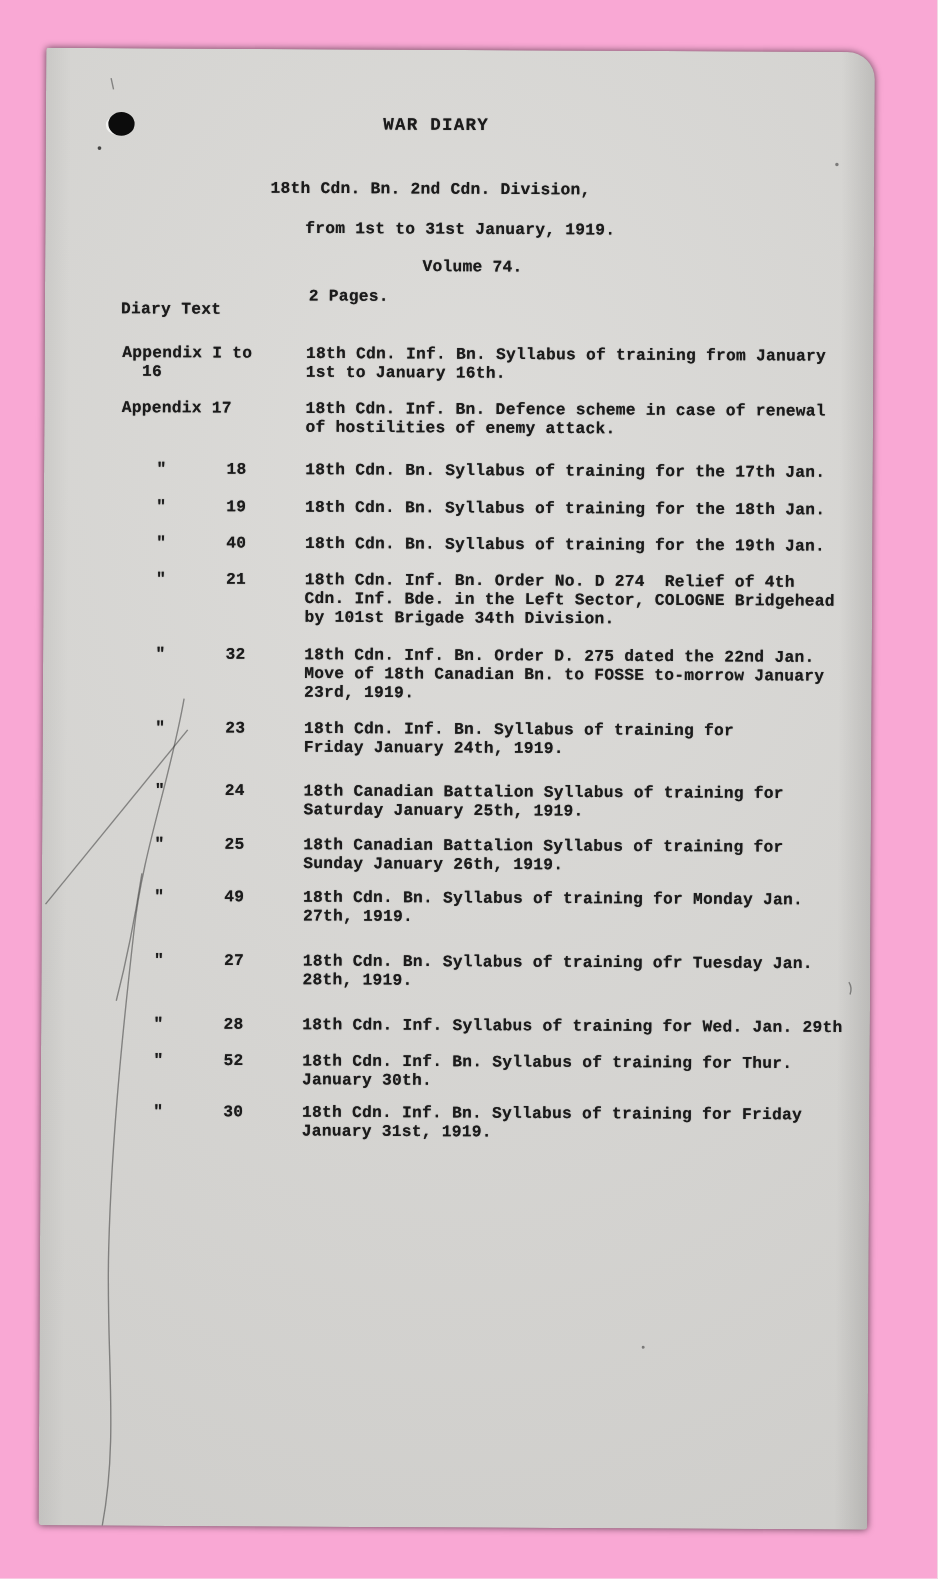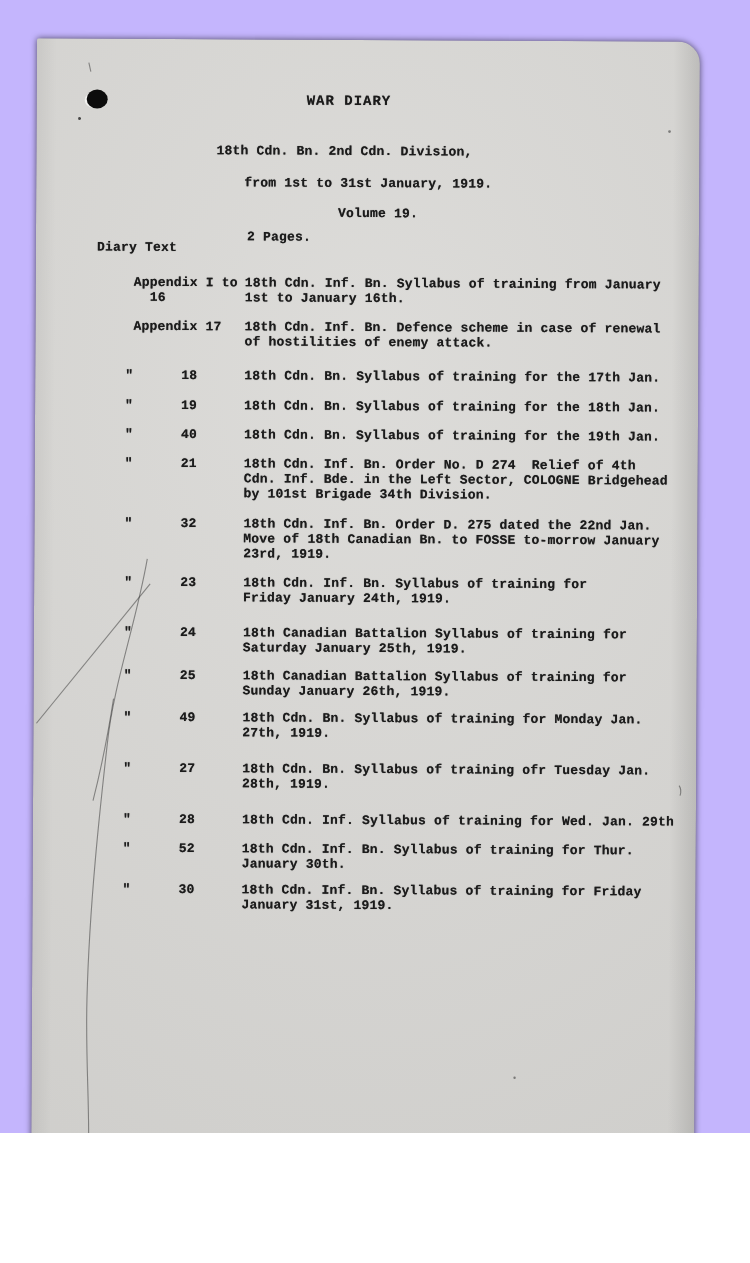--- a/index.html
+++ b/index.html
@@ -1,19 +1,19 @@
 <!DOCTYPE html>
 <html><head>
 <meta charset="utf-8">
 <style>
   html,body{margin:0;padding:0;}
   .screen{
     position:relative;
-    width:750px;height:1133px;
-    background:#c4b5fd;
+    width:750px;height:1263px;
+    background:#f9a8d4;
     overflow:hidden;
     font-family:"Liberation Mono","DejaVu Sans Mono",monospace;
     text-decoration:underline;
   }
   .paper{
     position:absolute;
     left:37px;top:40px;
     width:663px;height:1182px;
     background-color:#d8d7d4;
     background-image:
@@ -30,21 +30,21 @@
     font-weight:bold;
     font-size:13px;
     line-height:15px;
     white-space:pre-wrap;
     text-shadow:0 0 0.7px rgba(25,25,25,0.75);
     letter-spacing:0.2px;
   }
   .title{font-size:14px;letter-spacing:1px;}
   .idx-row{position:absolute;left:0;width:100%;height:0;}
   .idx-row .ink{top:0;}
-  .cell-label{left:62px;width:130px;margin-left:36px;}
+  .cell-label{left:62px;width:130px;}
   .cell-marker{left:90px;}
   .cell-number{left:133px;margin-left:13px;}
   .cell-desc{left:209px;width:450px;}
   .punch-hole{
     position:absolute;
     left:50px;top:51px;
     width:21px;height:19px;
     background:#0c0c0c;
     border-radius:50%;
     box-shadow:-4px 1px 0 -2px rgba(245,245,243,0.9);
@@ -73,21 +73,21 @@
         <circle cx="633" cy="90" r="1.4" fill-opacity="0.5"></circle>
       </g>
     </svg>
 
     <div class="ink title" style="left:270px;top:54px">WAR DIARY</div>
 
     <div class="ink" style="left:180px;top:104px">18th Cdn. Bn. 2nd Cdn. Division,</div>
 
     <div class="ink" style="left:208px;top:136px">from 1st to 31st January, 1919.</div>
 
-    <div class="ink" style="left:302px;top:166px">Volume 19.</div>
+    <div class="ink" style="left:302px;top:166px">Volume 74.</div>
 
     <div class="ink" style="left:61px;top:201px">Diary Text</div>
     <div class="ink" style="left:211px;top:190px">2 Pages.</div>
 
     <div class="idx-row" style="top:236px">
       <span class="ink cell-label">Appendix I to
   16</span>
       <span class="ink cell-desc">18th Cdn. Inf. Bn. Syllabus of training from January
 1st to January 16th.</span>
     </div>

